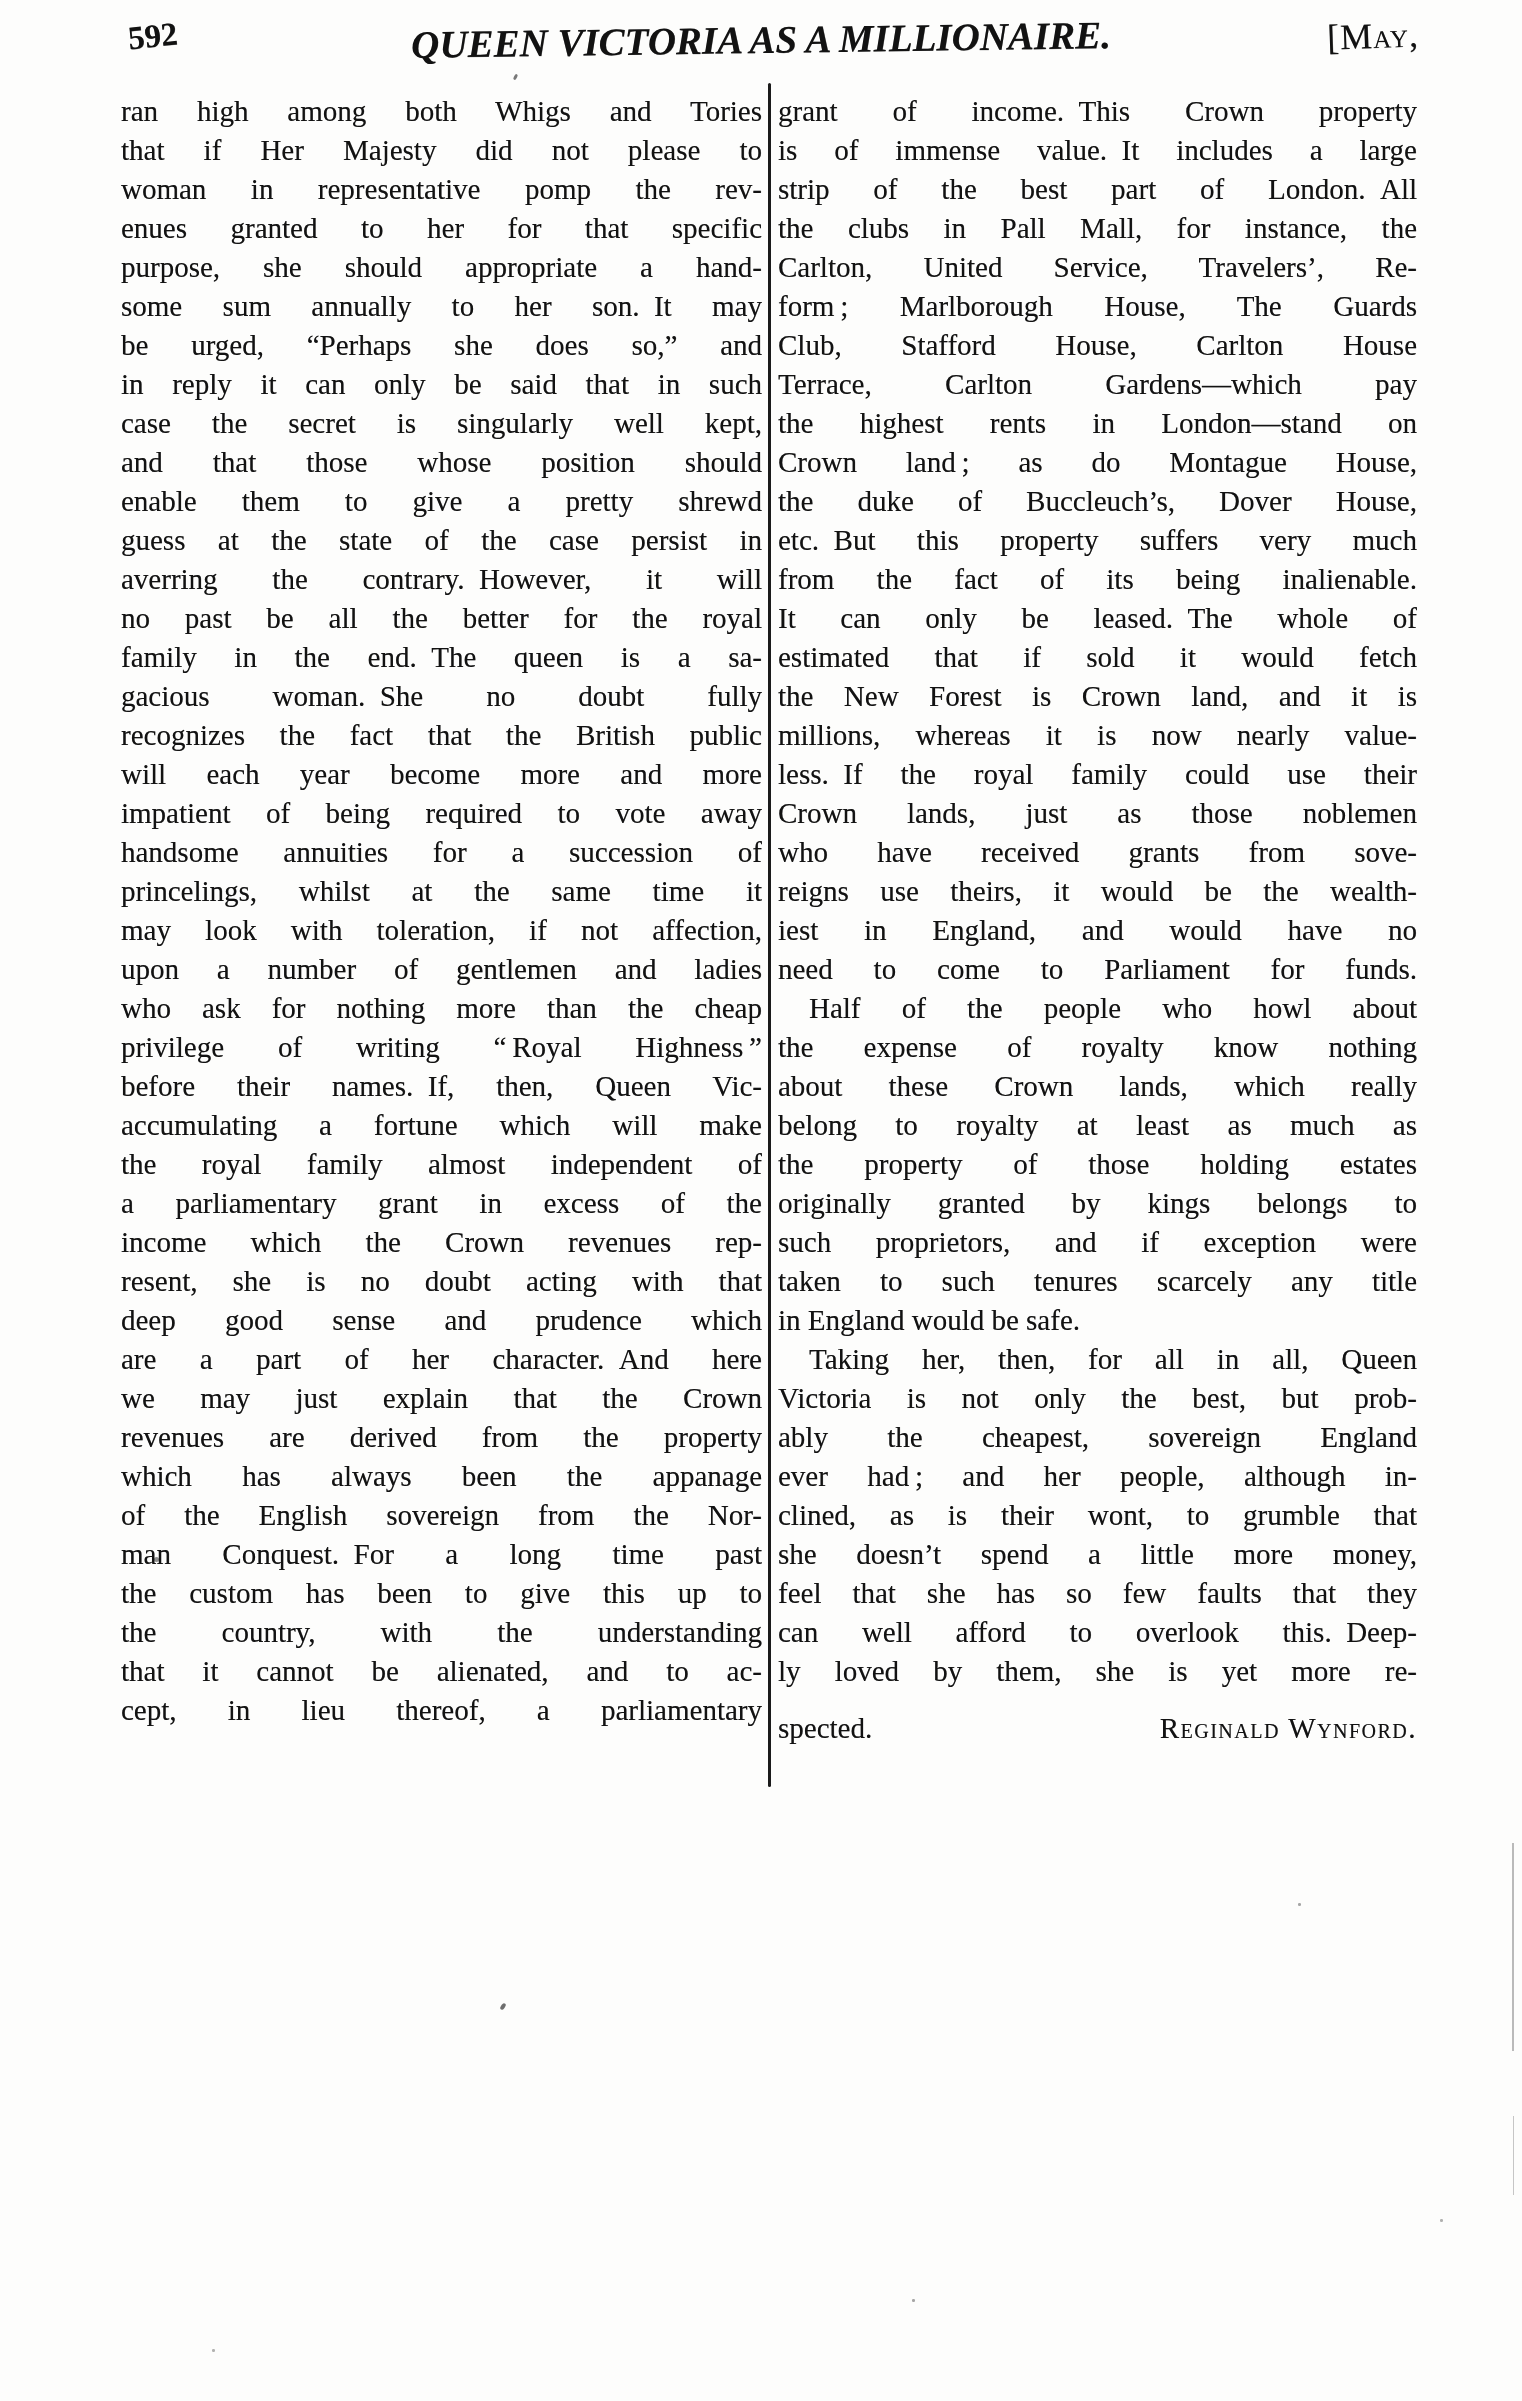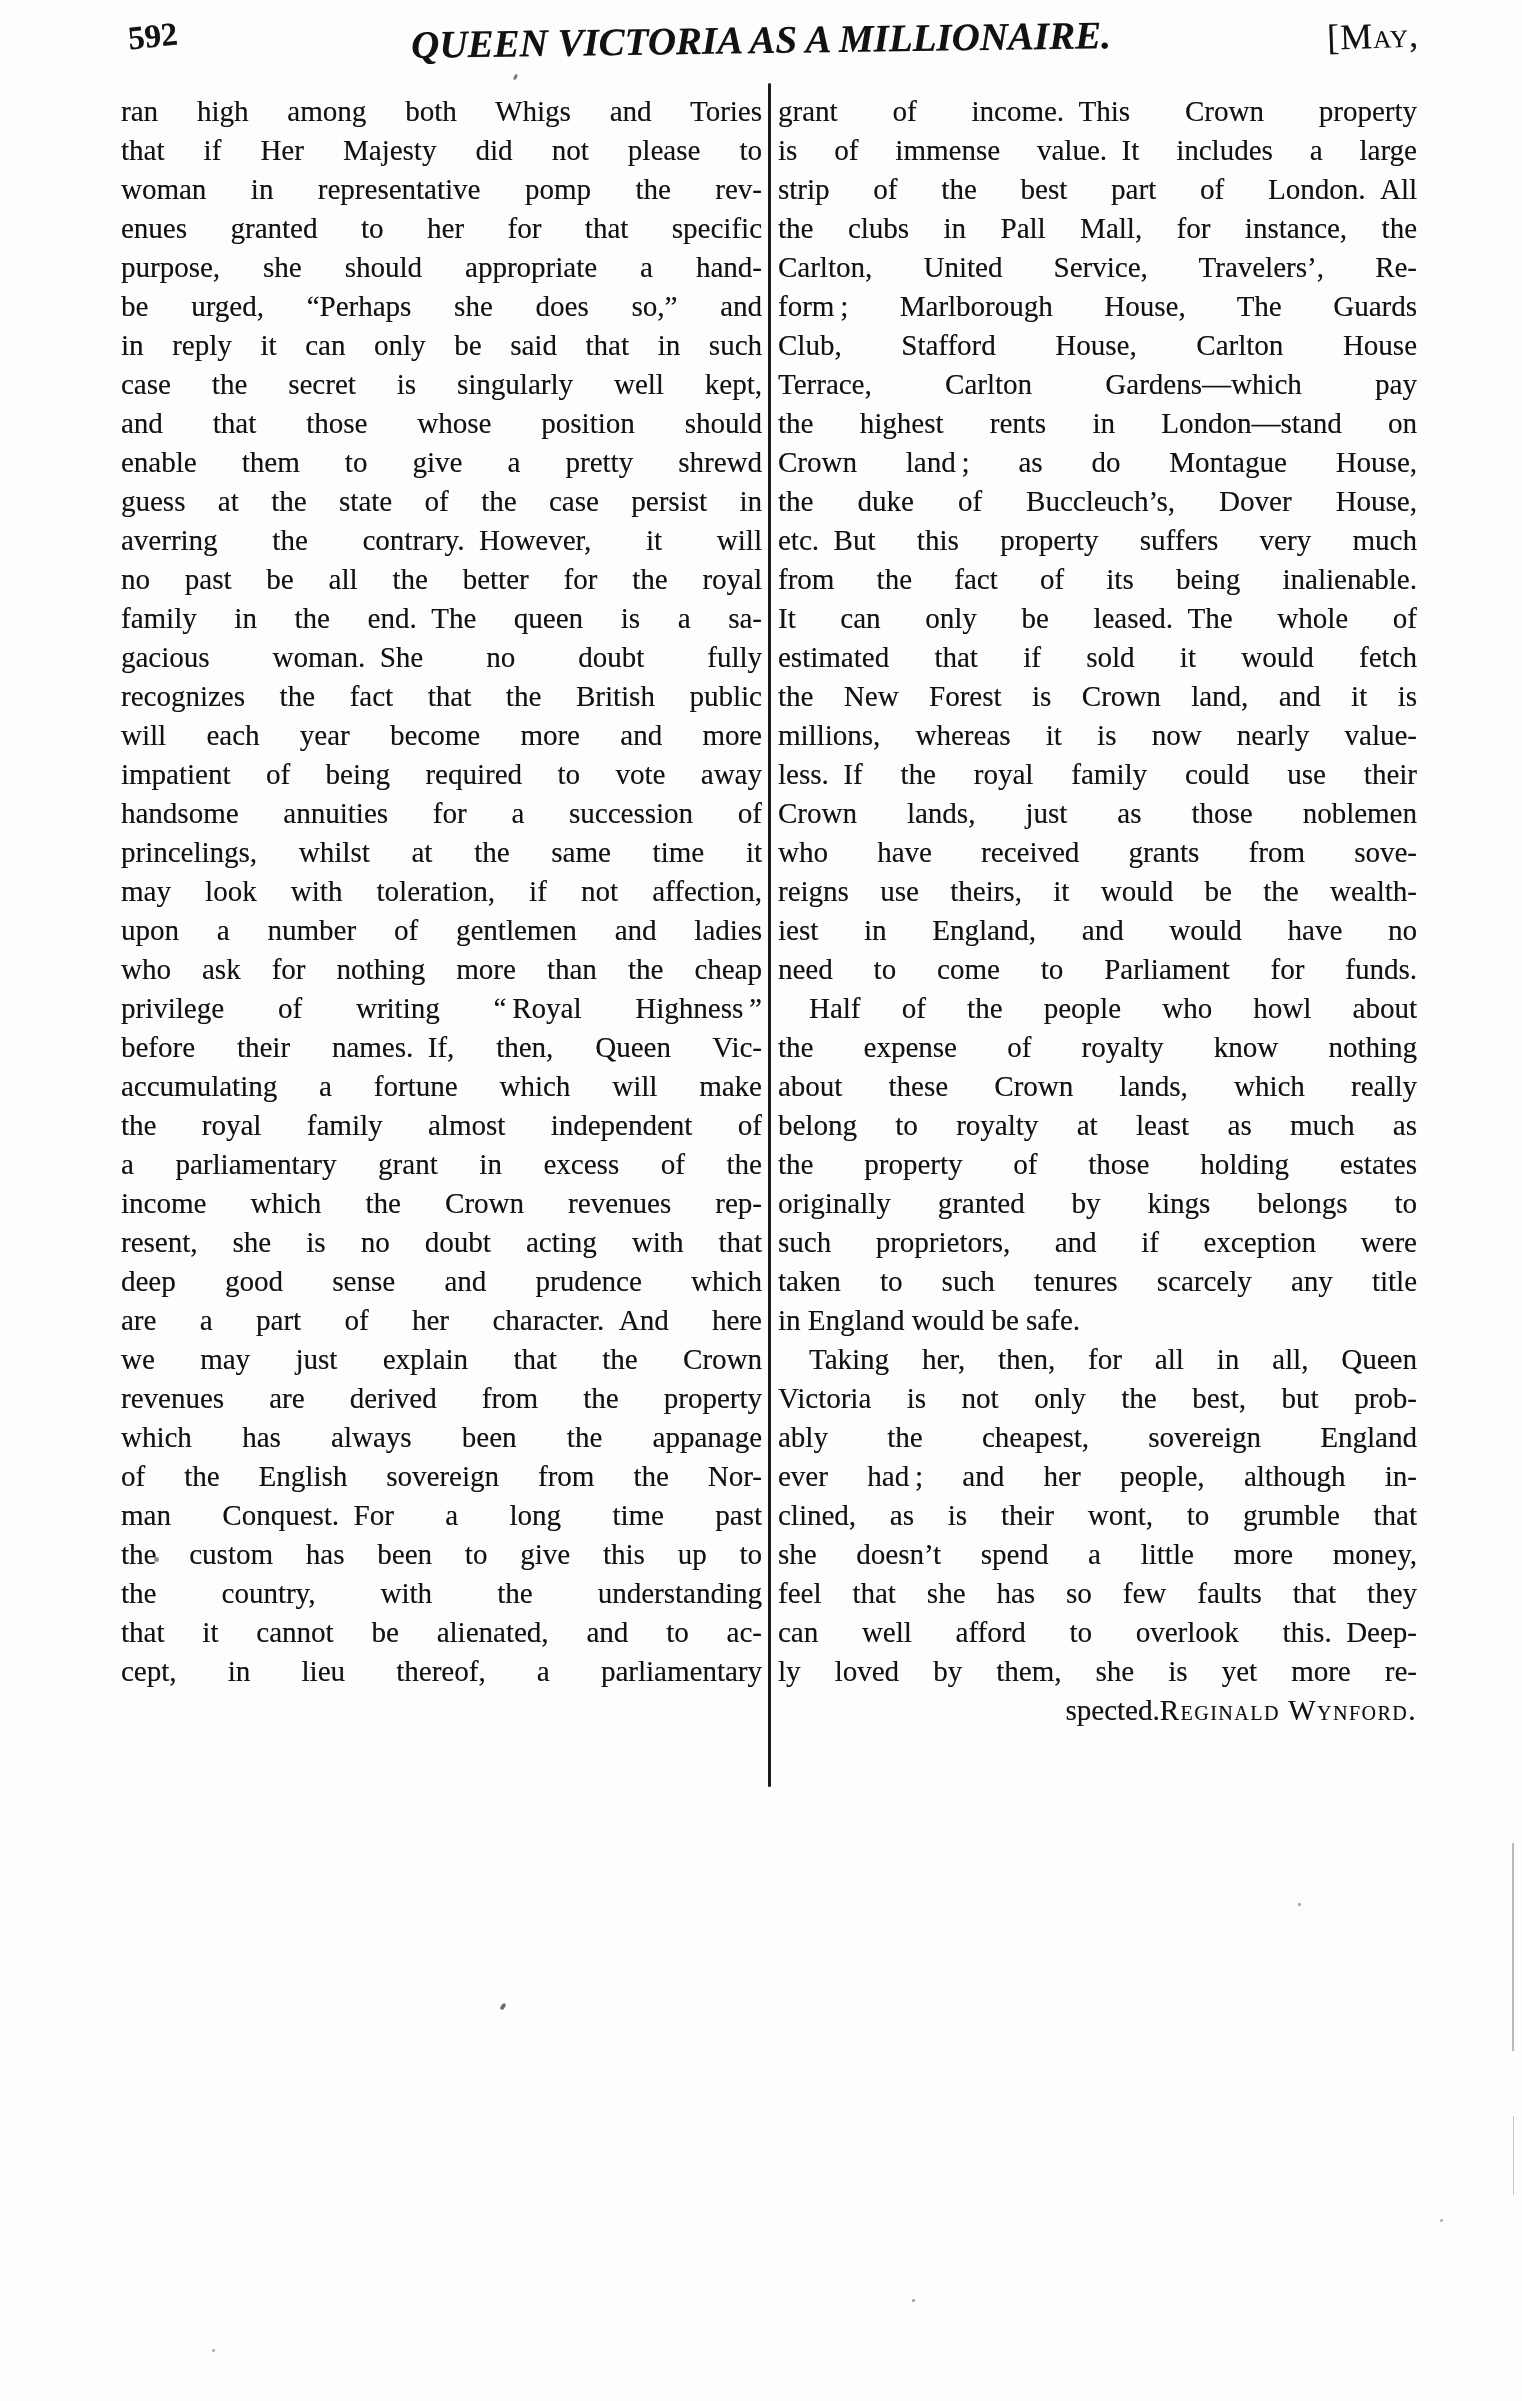--- a/index.html
+++ b/index.html
@@ -40,21 +40,21 @@
   .line{
     height:39px;line-height:39px;
     overflow:hidden;
     text-align:justify;
     white-space:normal;
   }
   .line.just::after{
     content:"";display:inline-block;width:100%;height:0;
   }
   .line.indent{text-indent:31px;}
-  .line.sigline{display:flex;justify-content:flex-end;align-items:baseline;}
+  .line.sigline{display:flex;justify-content:space-between;align-items:baseline;margin-top:18px;}
   .smallcaps{font-variant:small-caps;letter-spacing:1.5px;}
   
   .divider{
     position:absolute;left:768px;top:83px;
     width:2.5px;height:1704px;
     background:#1b1b1b;border-radius:1.5px;
   }
   
   .speck{position:absolute;background:#222;border-radius:50%;}
 </style>
@@ -70,20 +70,21 @@
   <div class="header-right">[May,</div>
 
   <div class="divider"></div>
 
   <div class="column col-1">
       <div class="line just">ran high among both Whigs and Tories</div>
       <div class="line just">that if Her Majesty did not please to</div>
       <div class="line just">woman in representative pomp the rev-</div>
       <div class="line just">enues granted to her for that specific</div>
       <div class="line just">purpose, she should appropriate a hand-</div>
+      <div class="line just">some sum annually to her son. It may</div>
       <div class="line just">be urged, “Perhaps she does so,” and</div>
       <div class="line just">in reply it can only be said that in such</div>
       <div class="line just">case the secret is singularly well kept,</div>
       <div class="line just">and that those whose position should</div>
       <div class="line just">enable them to give a pretty shrewd</div>
       <div class="line just">guess at the state of the case persist in</div>
       <div class="line just">averring the contrary. However, it will</div>
       <div class="line just">no past be all the better for the royal</div>
       <div class="line just">family in the end. The queen is a sa-</div>
       <div class="line just">gacious woman. She no doubt fully</div>

